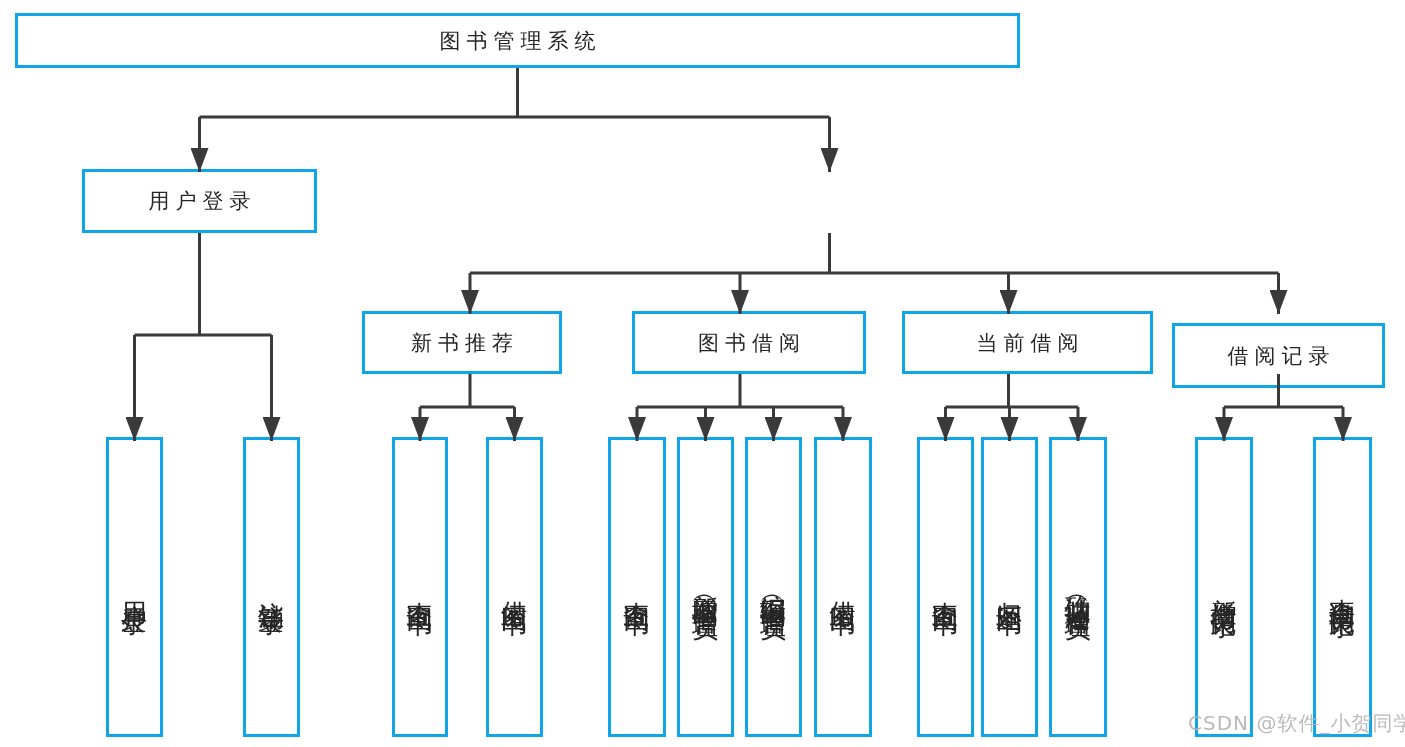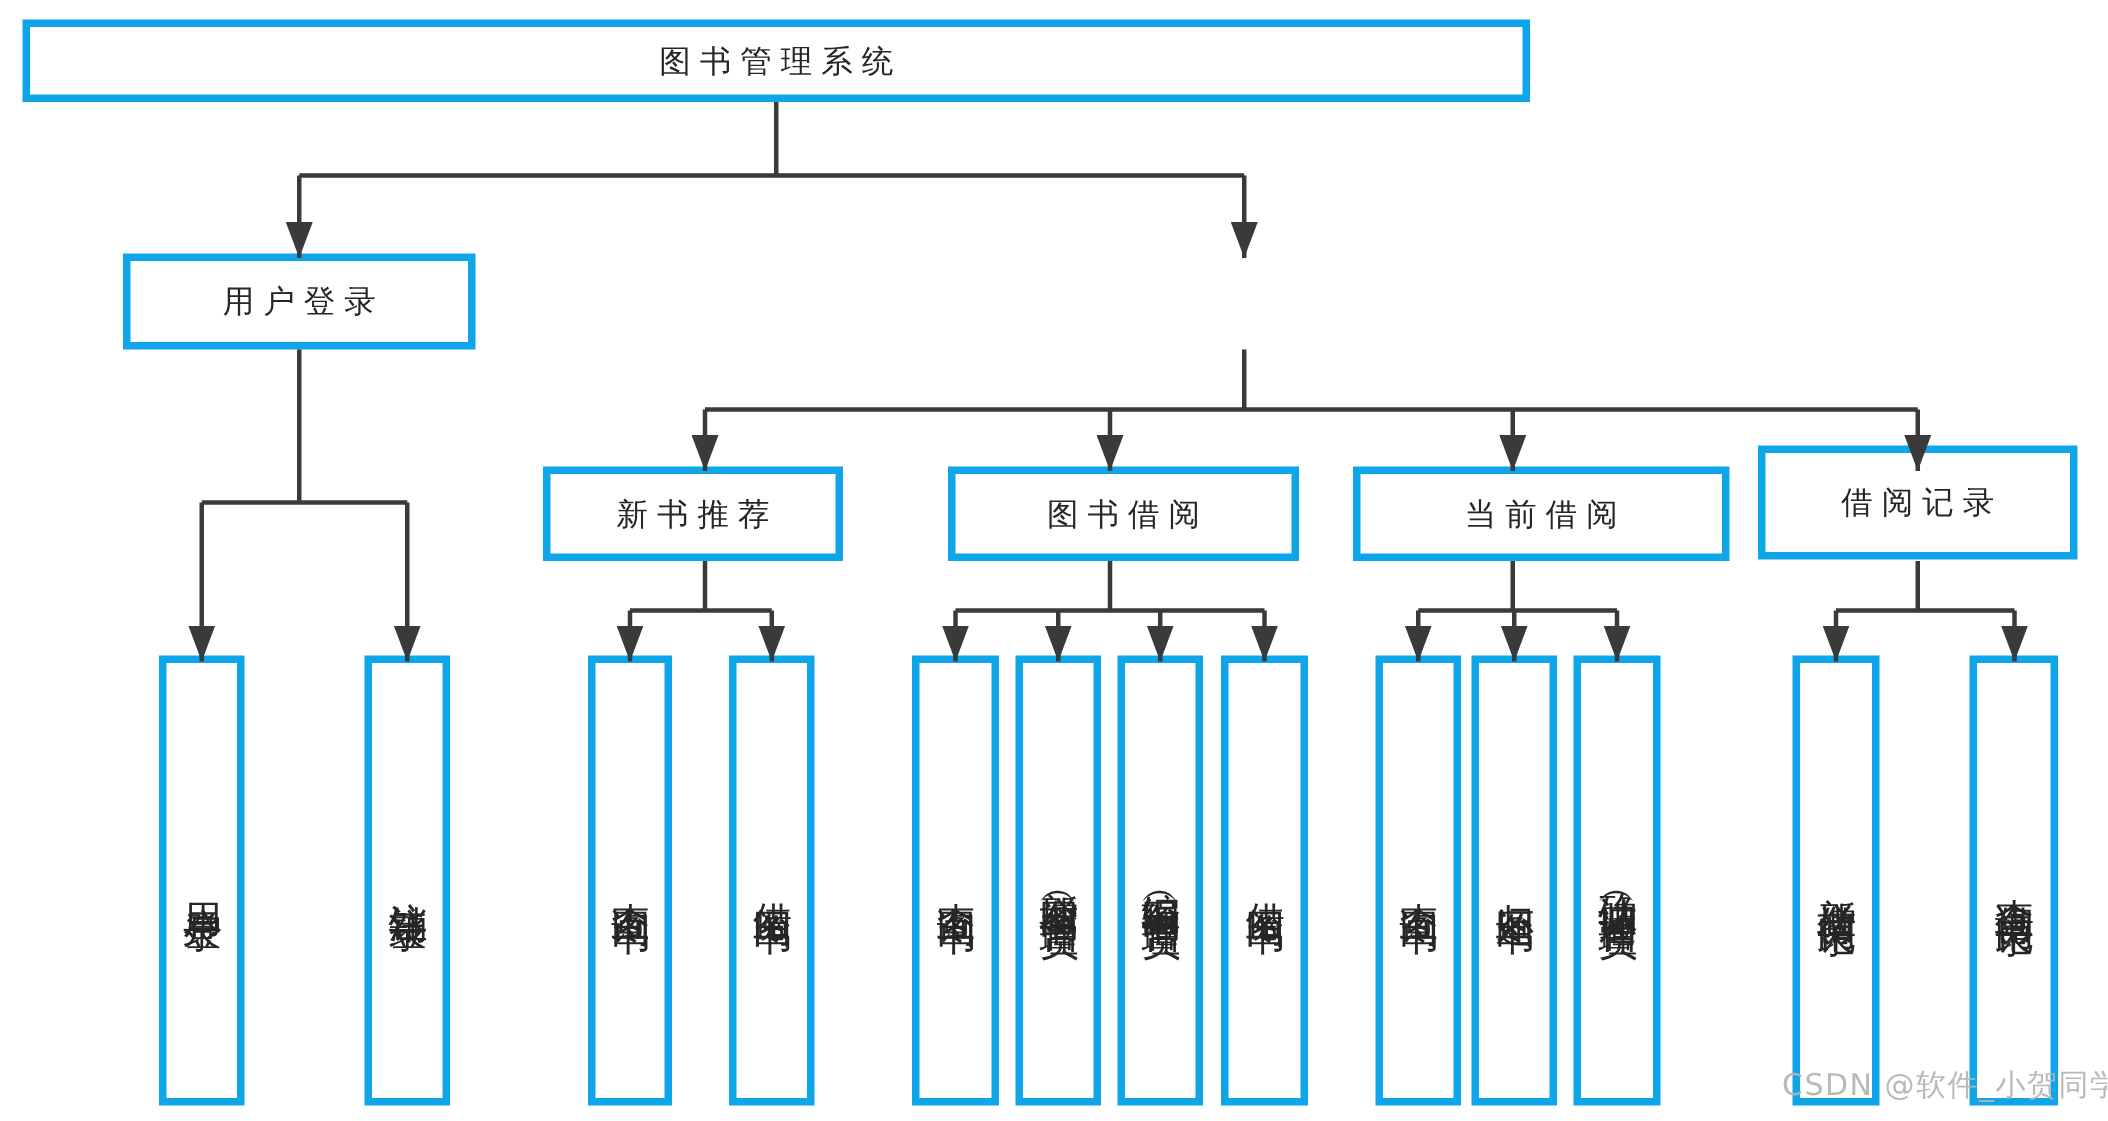--- a/index.html
+++ b/index.html
@@ -4,21 +4,21 @@
 <style>
   html,body{margin:0;padding:0;background:#ffffff;}
   .stage{
     position:relative;width:1405px;height:747px;background:#ffffff;overflow:hidden;
     font-family:"DejaVu Sans","Liberation Sans",sans-serif;
   }
   .wires{position:absolute;left:0;top:0;z-index:3;pointer-events:none;}
   .wire{stroke:#3a3a3a;stroke-width:3;fill:none;}
   .node{
     position:absolute;box-sizing:border-box;background:#ffffff;
-    border:5px solid #0ea5e9;color:#262626;z-index:2;
+    border:3px solid #0ea5e9;color:#262626;z-index:2;
     display:flex;align-items:center;justify-content:center;text-align:center;
   }
   .node.h span{font-size:21px;letter-spacing:6px;text-indent:6px;white-space:nowrap;}
   .node.v span{
     writing-mode:vertical-rl;text-orientation:mixed;
     font-size:26px;line-height:1;letter-spacing:3px;
   }
   .watermark{
     position:absolute;left:1188px;top:710px;z-index:4;
     font-size:20px;letter-spacing:1px;color:#b4b4b4;opacity:.92;
@@ -81,21 +81,21 @@
 
   <div class="node h" style="left:362px;top:311px;width:200px;height:63px">
     <span>新书推荐</span>
   </div>
   <div class="node h" style="left:632px;top:311px;width:234px;height:63px">
     <span>图书借阅</span>
   </div>
   <div class="node h" style="left:902px;top:311px;width:251px;height:63px">
     <span>当前借阅</span>
   </div>
-  <div class="node h" style="left:1172px;top:297px;width:213px;height:76px">
+  <div class="node h" style="left:1172px;top:323px;width:213px;height:65px">
     <span>借阅记录</span>
   </div>
 
   <div class="node v" style="left:106px;top:437px;width:57px;height:300px">
     <span>用户登录</span>
   </div>
   <div class="node v" style="left:243px;top:437px;width:57px;height:300px">
     <span>注销登录</span>
   </div>
 

